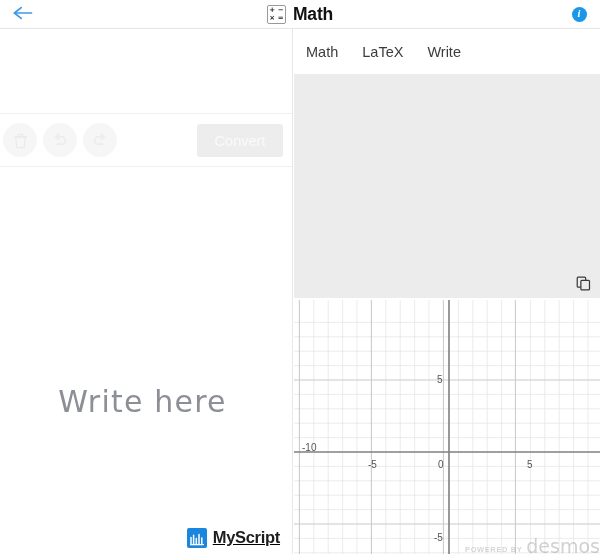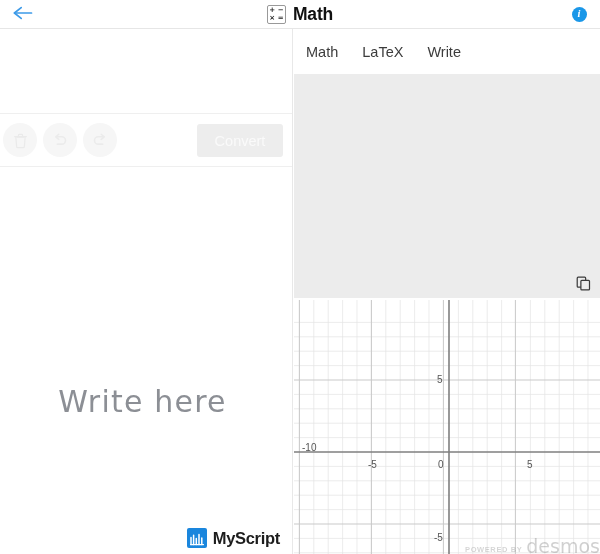--- a/index.html
+++ b/index.html
@@ -125,21 +125,21 @@
     width: 285px;
     text-align: center;
     font-family: "DejaVu Sans", sans-serif;
     font-size: 30px;
     font-weight: 400;
     color: #8c8f95;
     letter-spacing: 1.2px;
   }
   .myscript-logo {
     position: absolute; right: 12px; bottom: 6px;
-    display: flex; align-items: flex-end; gap: 6px;
+    display: flex; align-items: flex-start; gap: 6px; text-decoration: underline;
   }
   .ms-mark {
     width: 20px; height: 20px;
     background: #1a86dd;
     border-radius: 2px;
     display: flex; align-items: flex-end; justify-content: center;
     padding-bottom: 2px;
     overflow: hidden;
   }
   .ms-name {

